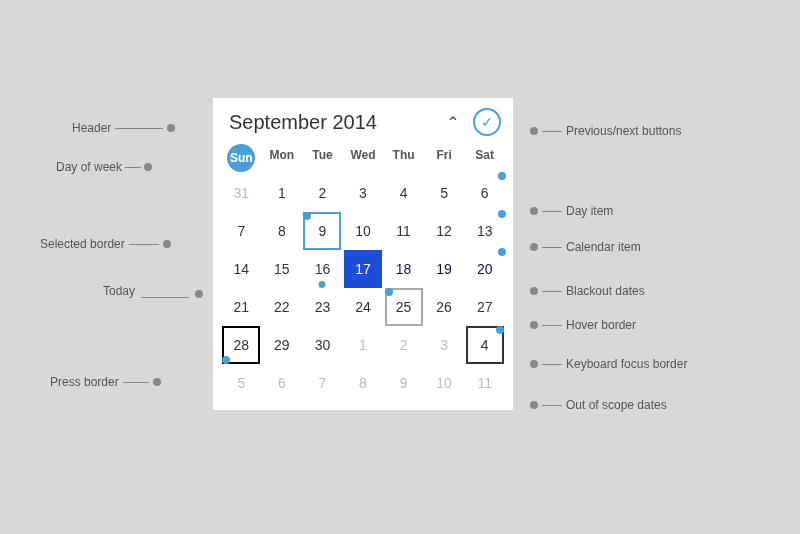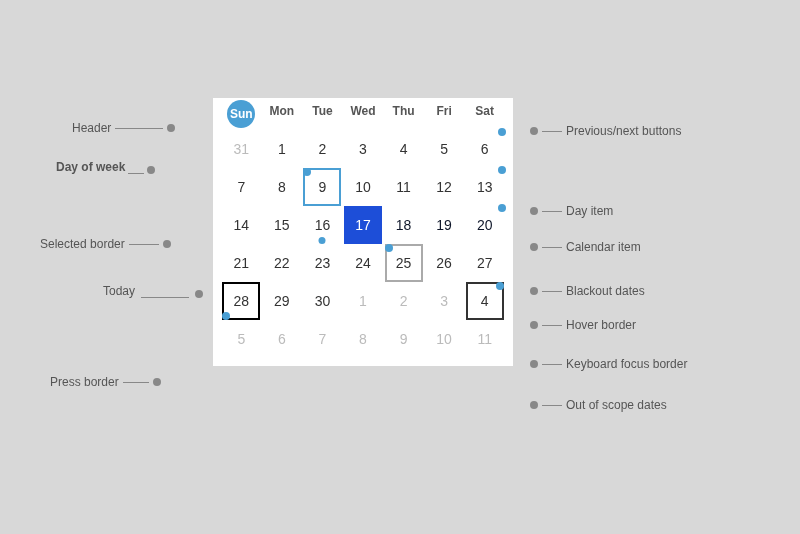--- a/index.html
+++ b/index.html
@@ -158,20 +158,27 @@
       color: #555;
       white-space: nowrap;
     }
   </style>
 </head>
 <body>
 
 <div style="position:relative; width:800px; height:534px; background:#d8d8d8;">
 
   <div class="calendar-container">
+    <div class="calendar-header">
+      <span class="header-title">September 2014</span>
+      <div class="header-buttons">
+        <div class="btn-prev">⌃</div>
+        <div class="btn-next">✓</div>
+      </div>
+    </div>
 
     <div class="day-of-week-row">
       <div>
         <div class="dow-cell sunday">Sun</div>
       </div>
       <div>
         <div class="dow-cell">Mon</div>
       </div>
       <div>
         <div class="dow-cell">Tue</div>
@@ -265,21 +272,21 @@
       <div class="day-cell out-of-scope">11</div>
     </div>
   </div>
 
   <div style="position:absolute; top:121px; left:72px; display:flex; align-items:center; gap:4px;">
     <span class="ann-label">Header</span>
     <div style="width:48px; height:1px; background:#888;"></div>
     <div style="width:8px; height:8px; border-radius:50%; background:#888;"></div>
   </div>
 
-  <div style="position:absolute; top:160px; left:56px; display:flex; align-items:flex-end; gap:3px;font-weight:bold;">
+  <div style="position:absolute; top:160px; left:56px; display:flex; align-items:center; gap:3px;">
     <span class="ann-label">Day of week</span>
     <div style="width:16px; height:1px; background:#888;"></div>
     <div style="width:8px; height:8px; border-radius:50%; background:#888;"></div>
   </div>
 
   <div style="position:absolute; top:237px; left:40px; display:flex; align-items:center; gap:4px;">
     <span class="ann-label">Selected border</span>
     <div style="width:30px; height:1px; background:#888;"></div>
     <div style="width:8px; height:8px; border-radius:50%; background:#888;"></div>
   </div>

